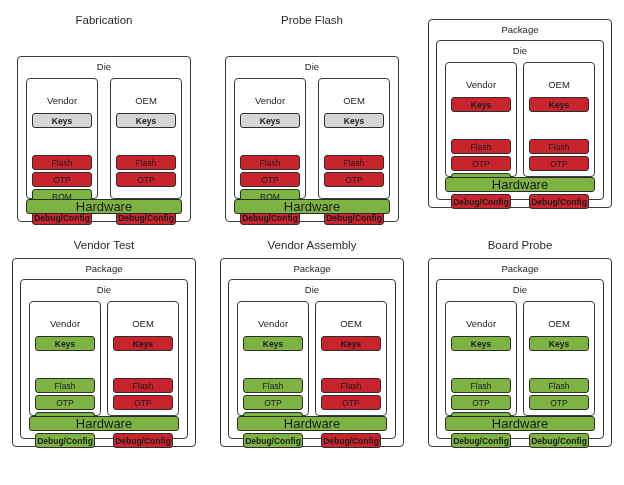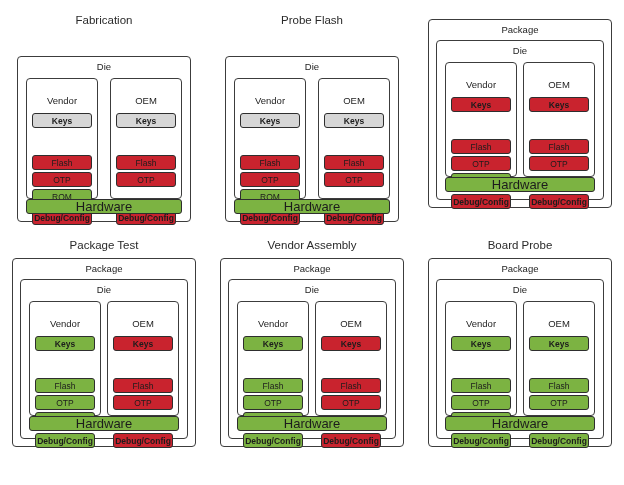--- a/index.html
+++ b/index.html
@@ -145,21 +145,21 @@
                 <div class="chip chip-debug c-red">Debug/Config</div>
               </div>
             </div>
           <div class="hardware">Hardware</div>
         </div>
       </div>
     </div>
   </div>
 
   <div class="cell">
-    <div class="title">Package Test</div>
+    <div class="title">Vendor Test</div>
     <div class="wrap">
       <div class="package-box">
         <div class="package-label">Package</div>
         <div class="die-box">
           <div class="die-label">Die</div>
           <div class="columns">
               <div class="column">
                 <div class="col-label">Vendor</div>
                 <div class="chip chip-keys c-green">Keys</div>
                 <div class="chip chip-mid c-green">Flash</div>

